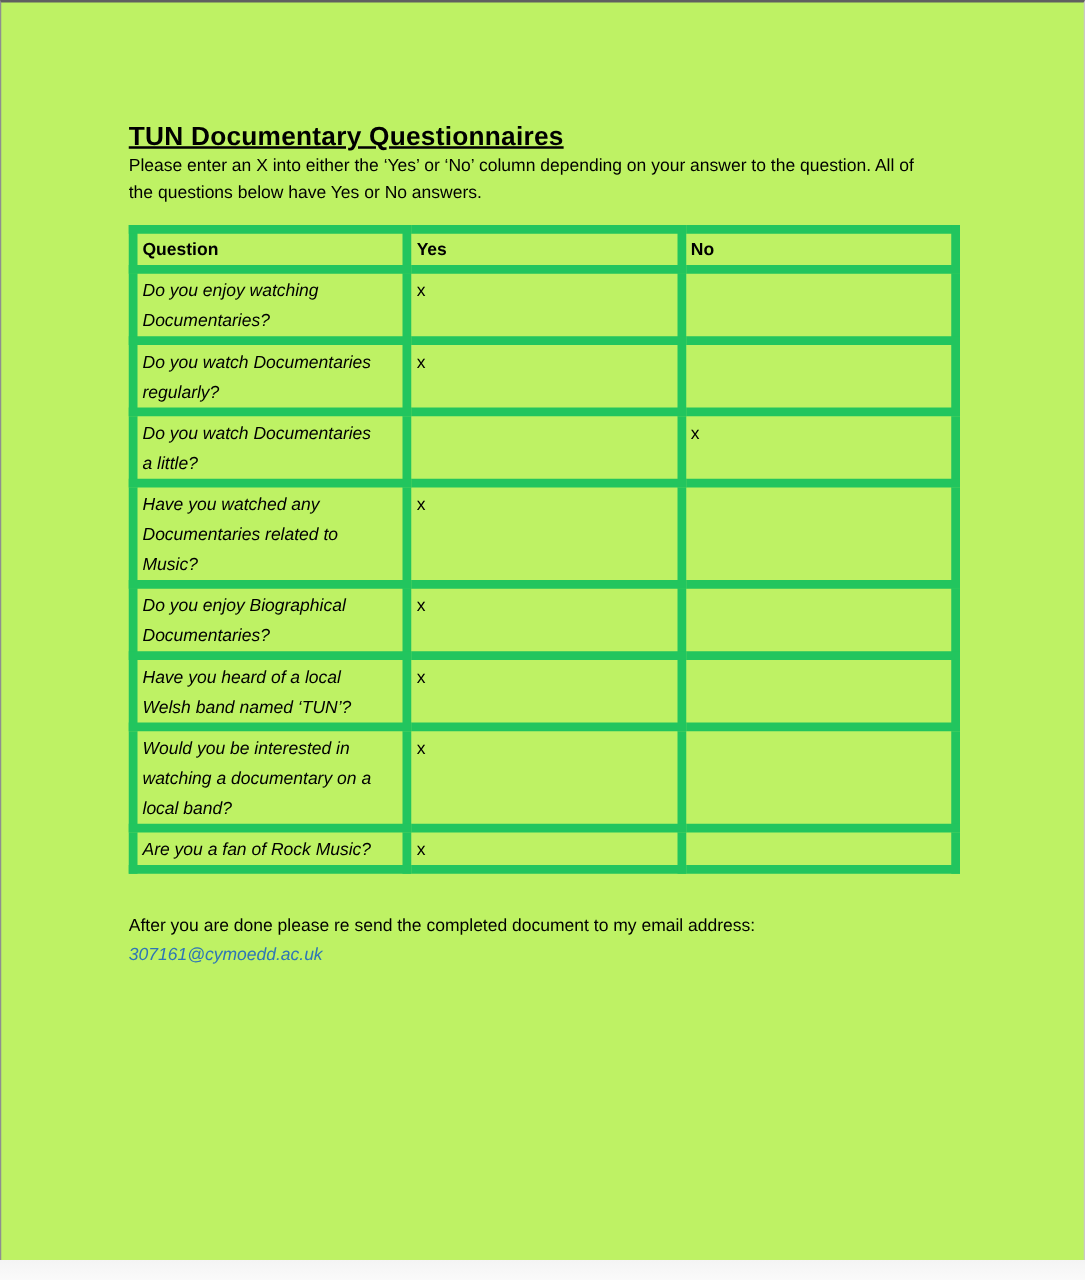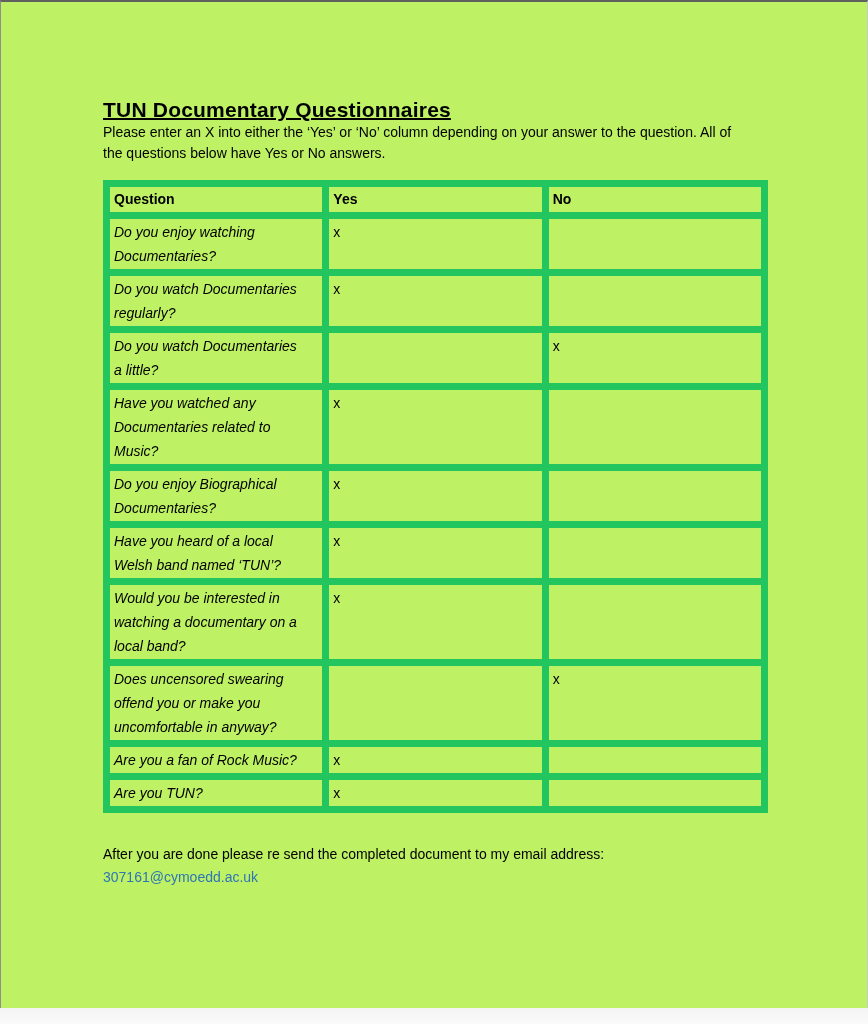--- a/index.html
+++ b/index.html
@@ -83,20 +83,21 @@
     line-height: 22px;
     color: #000;
   }
   .email-link {
     display: inline-block;
     margin-top: 1px;
     font-size: 14px;
     line-height: 22px;
     text-decoration: none;
     cursor: pointer;
+    font-style: italic;
   }
   .page-gap {
     width: 868px;
     height: 16px;
     background: linear-gradient(#f4f4f4, #fafafa);
   }
 </style>
 </head>
 <body>
 
@@ -156,33 +157,21 @@
             <td></td>
           </tr>
           <tr>
             <td class="q">Would you be interested in
 watching a documentary on a
 local band?</td>
             <td>x</td>
             <td></td>
           </tr>
           <tr>
-            <td class="q">Does uncensored swearing
-offend you or make you
-uncomfortable in anyway?</td>
-            <td></td>
-            <td>x</td>
-          </tr>
-          <tr>
             <td class="q">Are you a fan of Rock Music?</td>
-            <td>x</td>
-            <td></td>
-          </tr>
-          <tr>
-            <td class="q">Are you TUN?</td>
             <td>x</td>
             <td></td>
           </tr>
         </tbody>
     </table>
 
     <p class="footer-text">After you are done please re send the completed document to my email address:</p>
 
     <a class="email-link" style="color: rgb(46, 117, 182);">307161@cymoedd.ac.uk</a>
 

